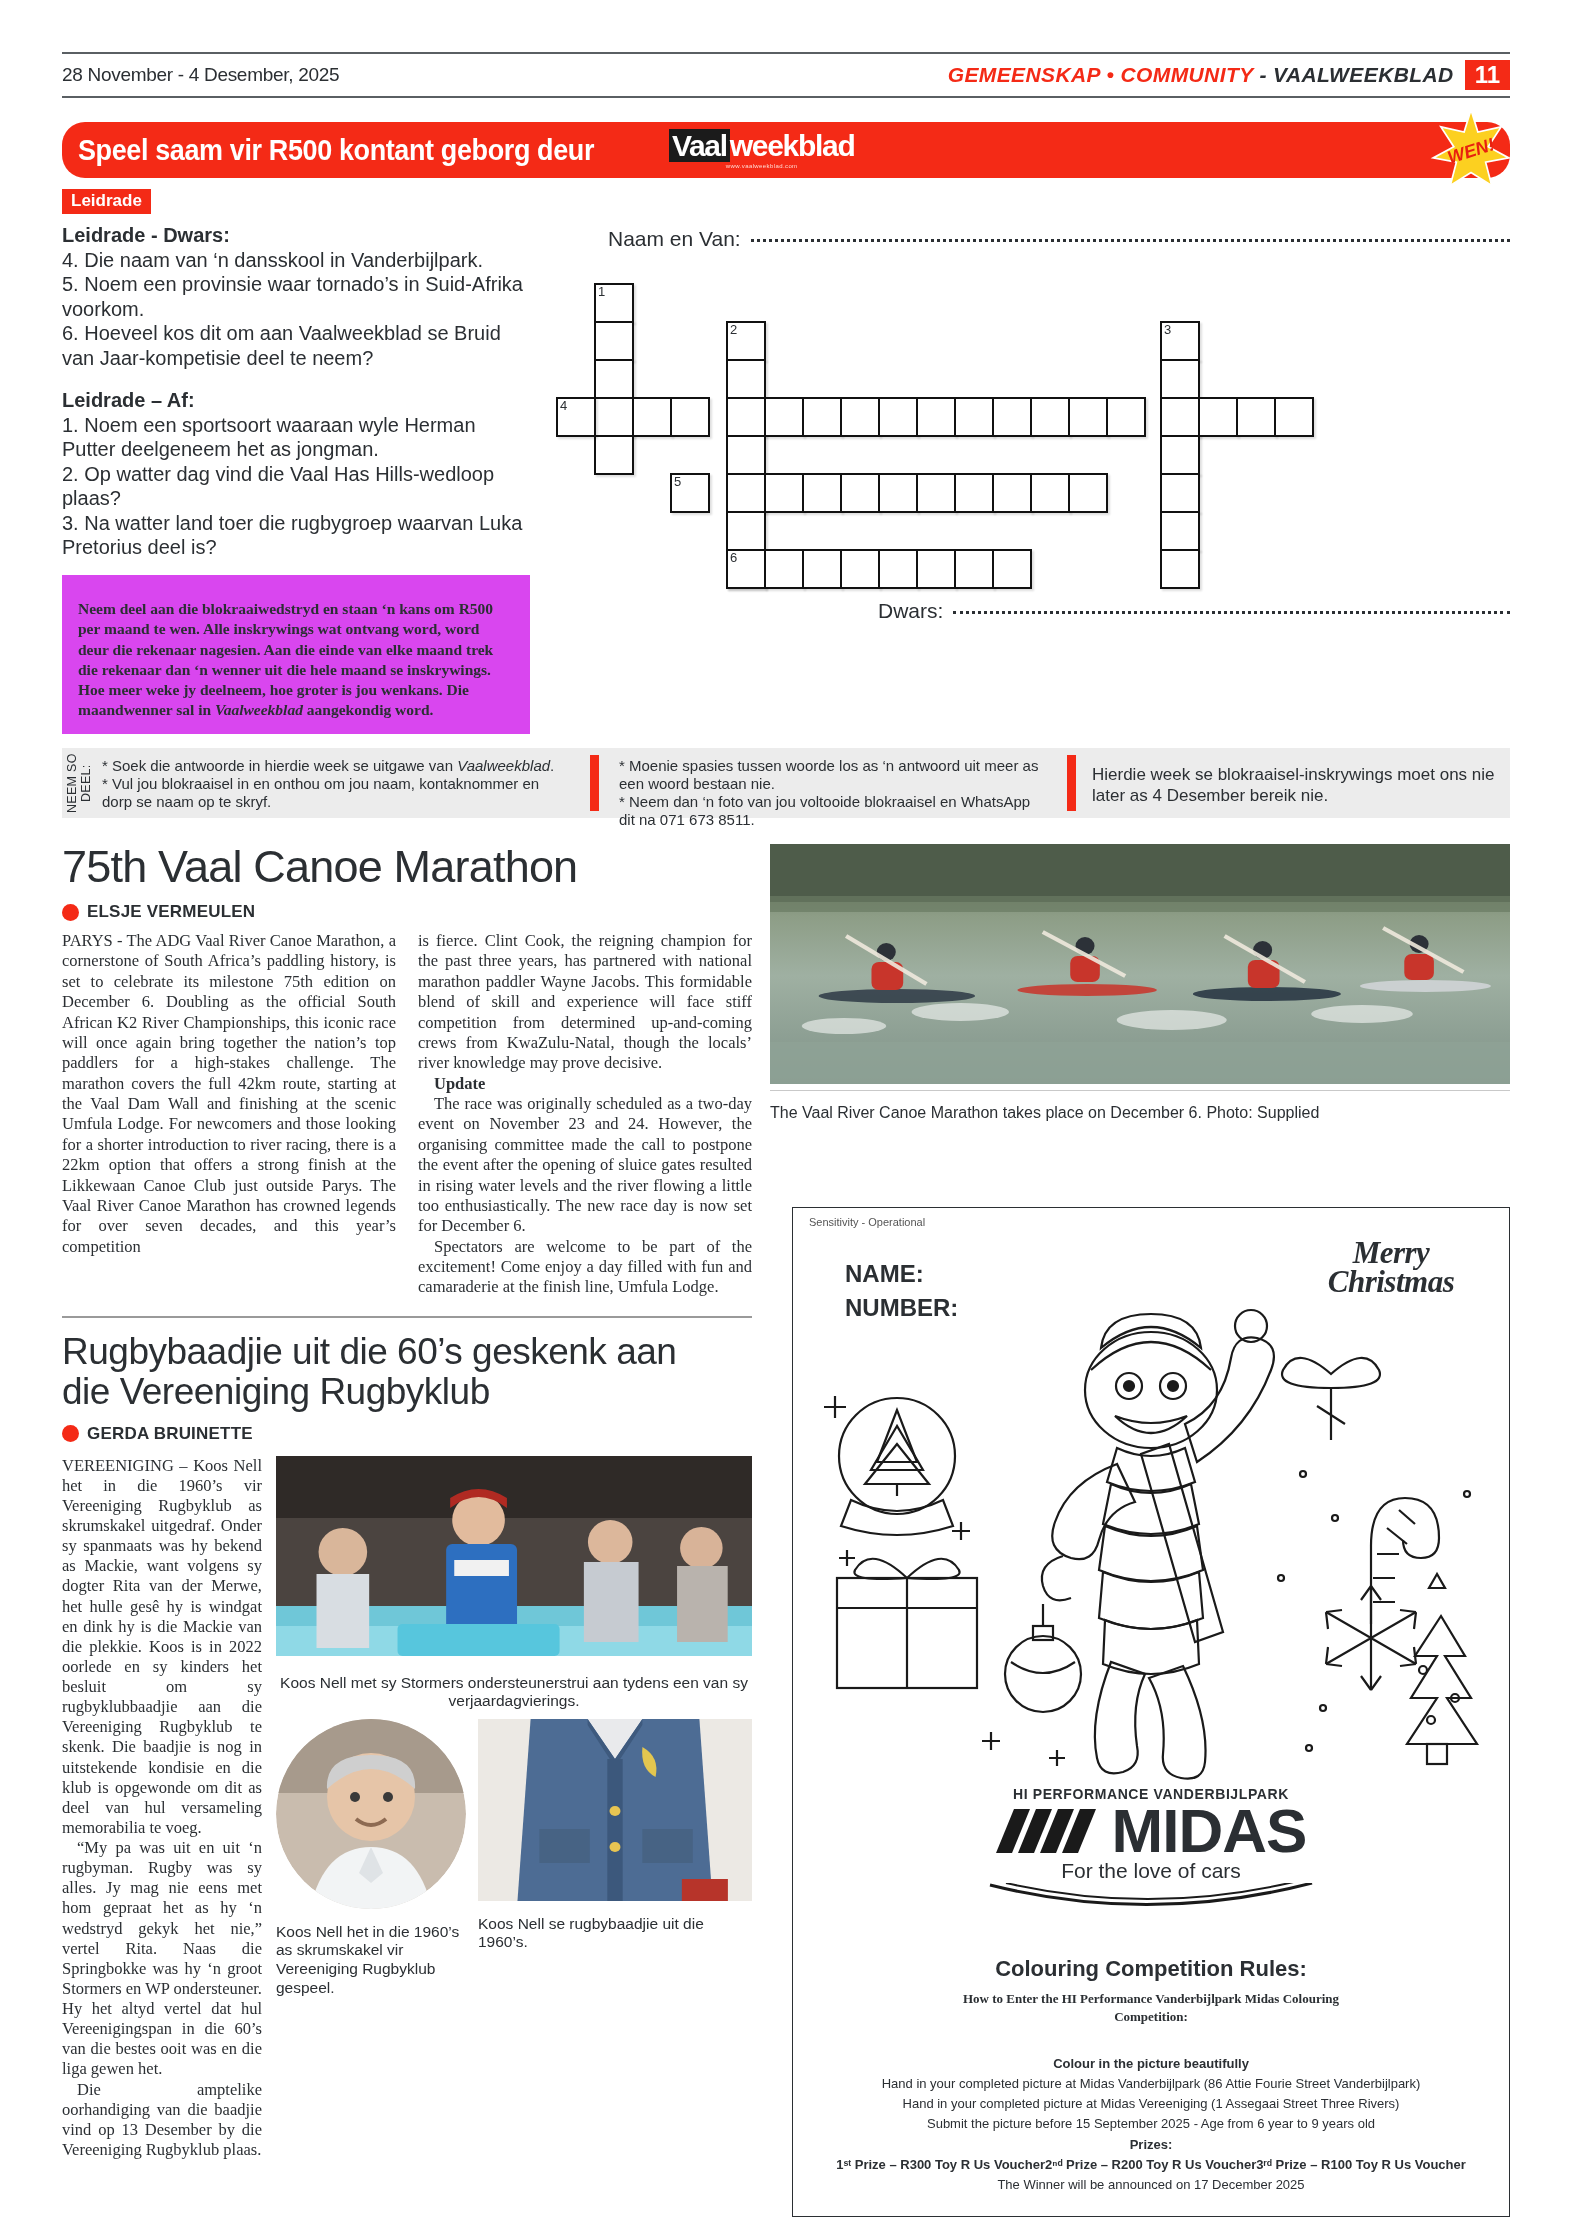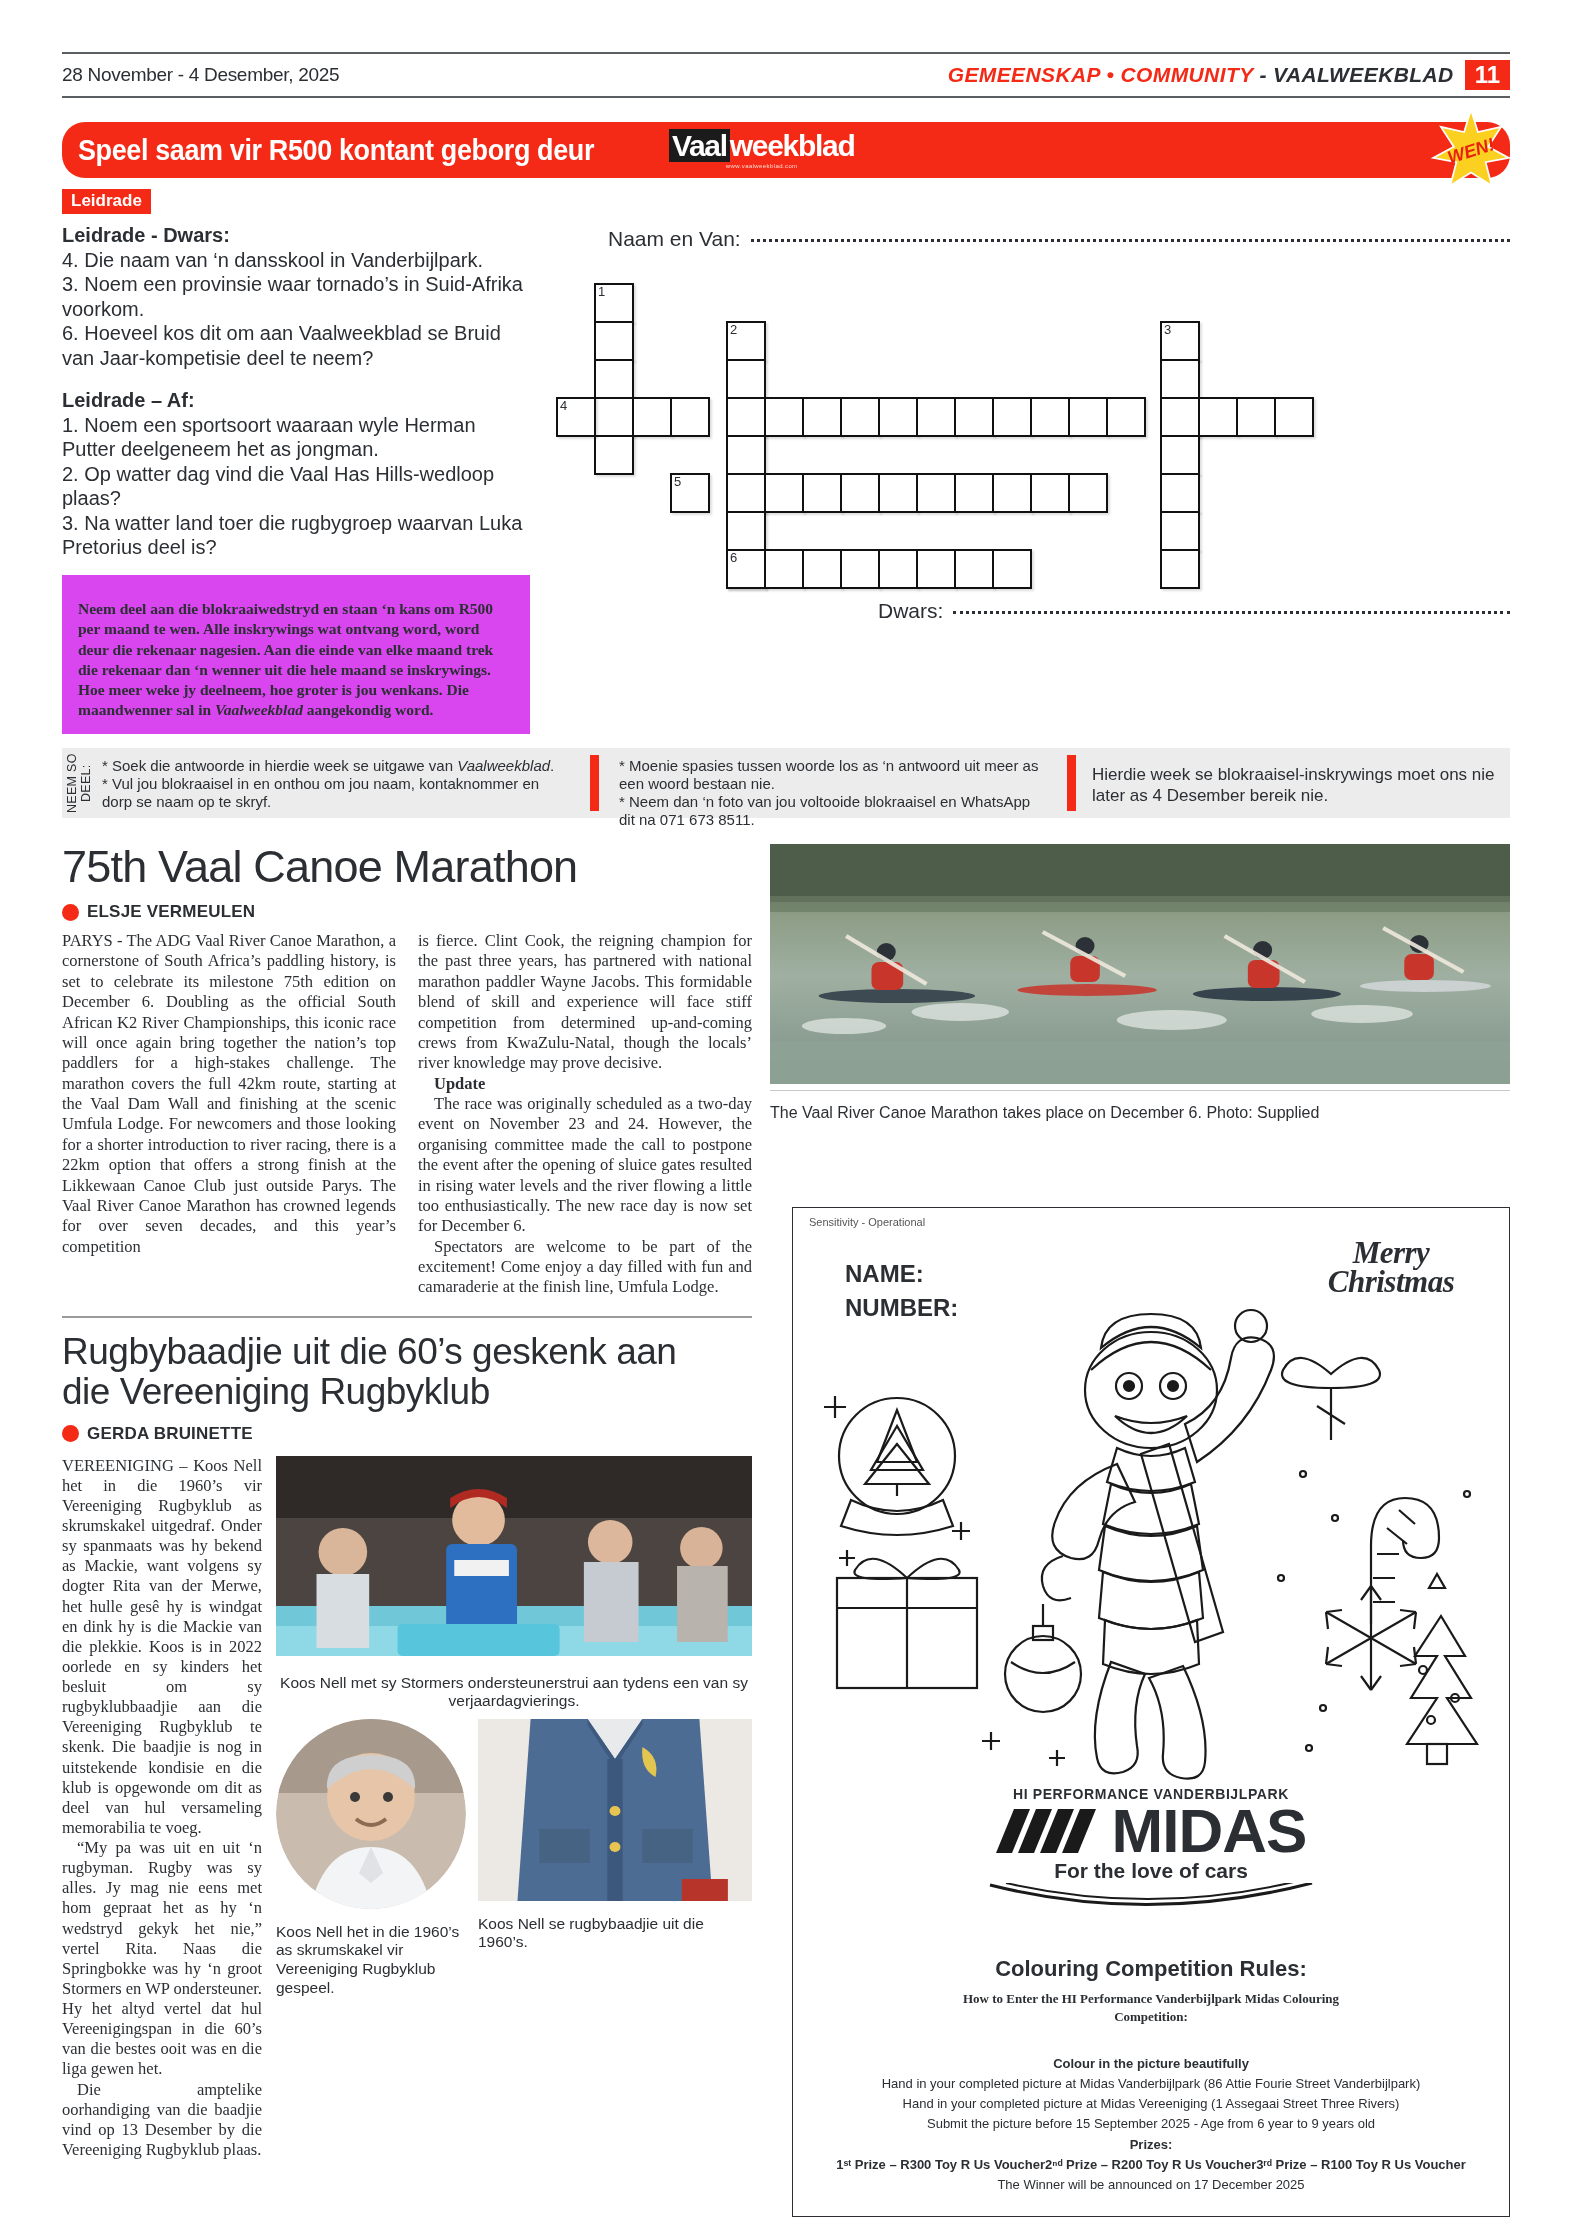--- a/index.html
+++ b/index.html
@@ -130,21 +130,21 @@
              font-family:"Liberation Sans", sans-serif; }
   .ad-name { position:absolute; left:52px; top:52px; font-size:24px; font-weight:bold; }
   .ad-num { position:absolute; left:52px; top:86px; font-size:24px; font-weight:bold; }
   .xmas { position:absolute; right:18px; top:30px; width:200px; text-align:center;
           font-family:"Liberation Serif", serif; font-style:italic; font-weight:bold;
           font-size:31px; color:#2b2f33; line-height:.95; letter-spacing:-.5px; }
   .midas-logo { position:absolute; left:0; right:0; top:578px; text-align:center; }
   .midas-hp { font-size:14px; font-weight:bold; letter-spacing:.6px; }
   .midas-word { font-size:62px; font-weight:bold; letter-spacing:-1px; line-height:.95;
                 font-family:"Liberation Sans Narrow","Liberation Sans",sans-serif; }
-  .midas-tag { font-size:21px; font-weight:bold; margin-top:-2px; }
+  .midas-tag { font-size:21px; font-weight:normal; margin-top:-2px; }
   .ad-rules-t { position:absolute; left:0; right:0; top:748px; text-align:center;
                 font-size:22px; font-weight:bold;
                 font-family:"Liberation Sans Narrow","Liberation Sans",sans-serif; }
   .ad-rules-s { position:absolute; left:40px; right:40px; top:782px; text-align:center;
                 font-size:13px; font-weight:bold; line-height:1.35;
                 font-family:Liberation Serif, serif; }
   .ad-rules-b { position:absolute; left:30px; right:30px; top:846px; text-align:center;
                 font-size:13px; line-height:1.55;
                 font-family:"Liberation Sans Narrow","Liberation Sans",sans-serif; }
   .ad-rules-b .bold { font-weight:bold; }
@@ -186,21 +186,21 @@
 
   
   <div class="leidrade-tag">Leidrade</div>
 
   
   <div class="puzzle-wrap">
 
     <div class="clues">
       <div class="clue-head">Leidrade - Dwars:</div>
       <div class="clue-line">4. Die naam van ‘n dansskool in Vanderbijlpark.</div>
-      <div class="clue-line">3. Noem een provinsie waar tornado’s in Suid-Afrika voorkom.</div>
+      <div class="clue-line">5. Noem een provinsie waar tornado’s in Suid-Afrika voorkom.</div>
       <div class="clue-line">6. Hoeveel kos dit om aan Vaalweekblad se Bruid van Jaar-kompetisie deel te neem?</div>
       <div class="clue-gap"></div>
       <div class="clue-head">Leidrade – Af:</div>
       <div class="clue-line">1. Noem een sportsoort waaraan wyle Herman Putter deelgeneem het as jongman.</div>
       <div class="clue-line">2. Op watter dag vind die Vaal Has Hills-wedloop plaas?</div>
       <div class="clue-line">3. Na watter land toer die rugbygroep waarvan Luka Pretorius deel is?</div>
 
       <div class="rulesbox">
         <p><span>Neem deel aan die blokraaiwedstryd en staan ‘n kans om R500 per maand te wen. Alle inskrywings wat ontvang word, word deur die rekenaar nagesien. Aan die einde van elke maand trek die rekenaar dan ‘n wenner uit die hele maand se inskrywings. Hoe meer weke jy deelneem, hoe groter is jou wenkans. Die maandwenner sal in </span><i>Vaalweekblad</i><span> aangekondig word.</span></p>
       </div>

